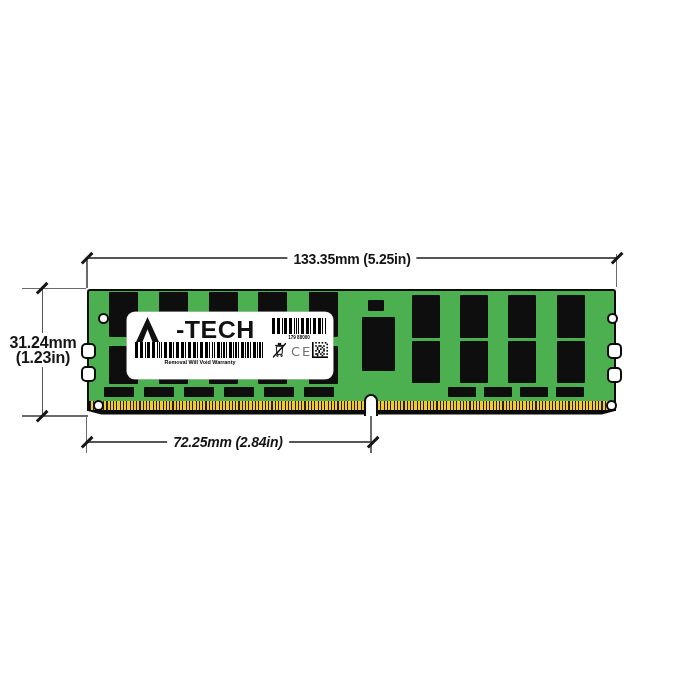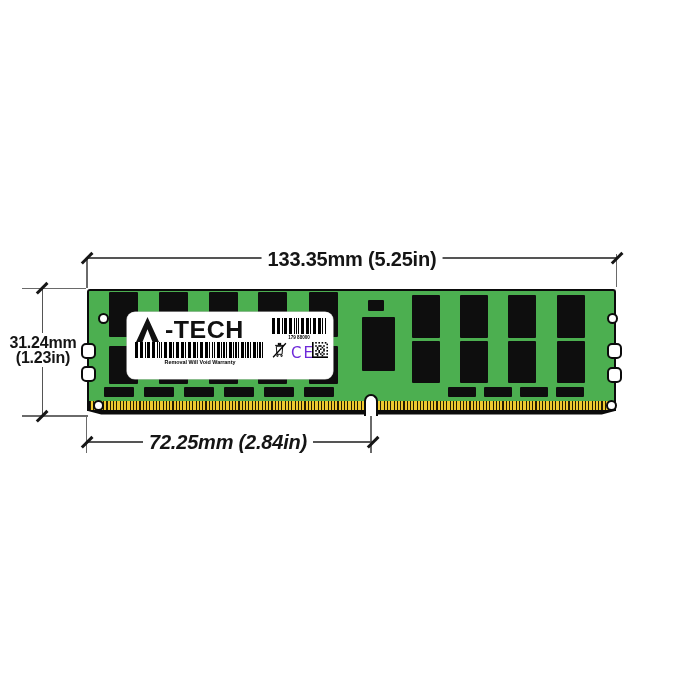--- a/index.html
+++ b/index.html
@@ -26,41 +26,41 @@
   .hole{position:absolute;width:11px;height:11px;border-radius:50%;background:#fff;
         border:2px solid var(--outline-black);z-index:7;}
   .edge-notch{position:absolute;width:15px;height:16px;background:#fff;border:2px solid var(--outline-black);
         border-radius:5px;z-index:7;}
 
   
   .label{position:absolute;left:40px;top:23px;width:206px;height:67px;background:var(--label-white);
          border-radius:8px;z-index:5;box-shadow:0 0 0 0.6px #c9c9c9;}
   .logo-row{position:absolute;left:9px;top:4px;height:27px;display:flex;align-items:center;}
   .logo-suffix{font-weight:900;font-size:25px;letter-spacing:0.5px;color:#111;line-height:1;
-         transform:scaleY(0.96);margin-left:6px;}
+         transform:scaleY(0.96);margin-left:17px;}
   .barcode{background-color:#fff;background-image:
       repeating-linear-gradient(90deg,#000 0 1px,rgba(0,0,0,0) 1px 2.4px),
       repeating-linear-gradient(90deg,#000 0 1.7px,rgba(0,0,0,0) 1.7px 5.9px);}
   .bc-small{position:absolute;left:145px;top:6px;width:54px;height:16px;}
   .bc-small-num{position:absolute;left:145px;top:22.5px;width:54px;text-align:center;
       font-size:4.6px;font-weight:700;color:#000;}
   .bc-long{position:absolute;left:8px;top:30px;width:130px;height:16px;}
   .bc-long-txt{position:absolute;left:8px;top:47px;width:130px;text-align:center;
       font-size:5.4px;font-weight:700;color:#000;}
   .weee{position:absolute;left:144px;top:30px;width:17px;height:17px;}
-  .ce{position:absolute;left:164px;top:32px;font-size:15px;font-weight:400;letter-spacing:2px;
-      color:#6d28d9;font-family:"DejaVu Sans",sans-serif;}
+  .ce{position:absolute;left:164px;top:32px;font-size:13px;font-weight:400;letter-spacing:2px;
+      color:#737373;font-family:"DejaVu Sans",sans-serif;}
   .qr{position:absolute;left:185px;top:30px;width:16px;height:16px;}
 
   
   .dim-line{position:absolute;background:var(--dim-line-gray);}
   .ext-line{position:absolute;background:#6a6a6a;}
   .tick{position:absolute;width:15px;height:2.6px;background:#161616;
         transform:translate(-50%,-50%) rotate(-45deg);}
-  .dim-text{position:absolute;color:var(--text-black);font-weight:700;font-size:20px;
+  .dim-text{position:absolute;color:var(--text-black);font-weight:700;font-size:14px;
         letter-spacing:-0.2px;background:var(--background);padding:0 6px;white-space:nowrap;
         transform:translate(-50%,-50%);}
   .dim-text-v{position:absolute;color:var(--text-black);font-weight:700;font-size:16px;
         letter-spacing:-0.2px;background:var(--background);text-align:center;line-height:15px;
         transform:translate(-50%,-50%);padding:2px 1px;}
 </style>
 </head>
 <body>
 
 <div class="stage">

